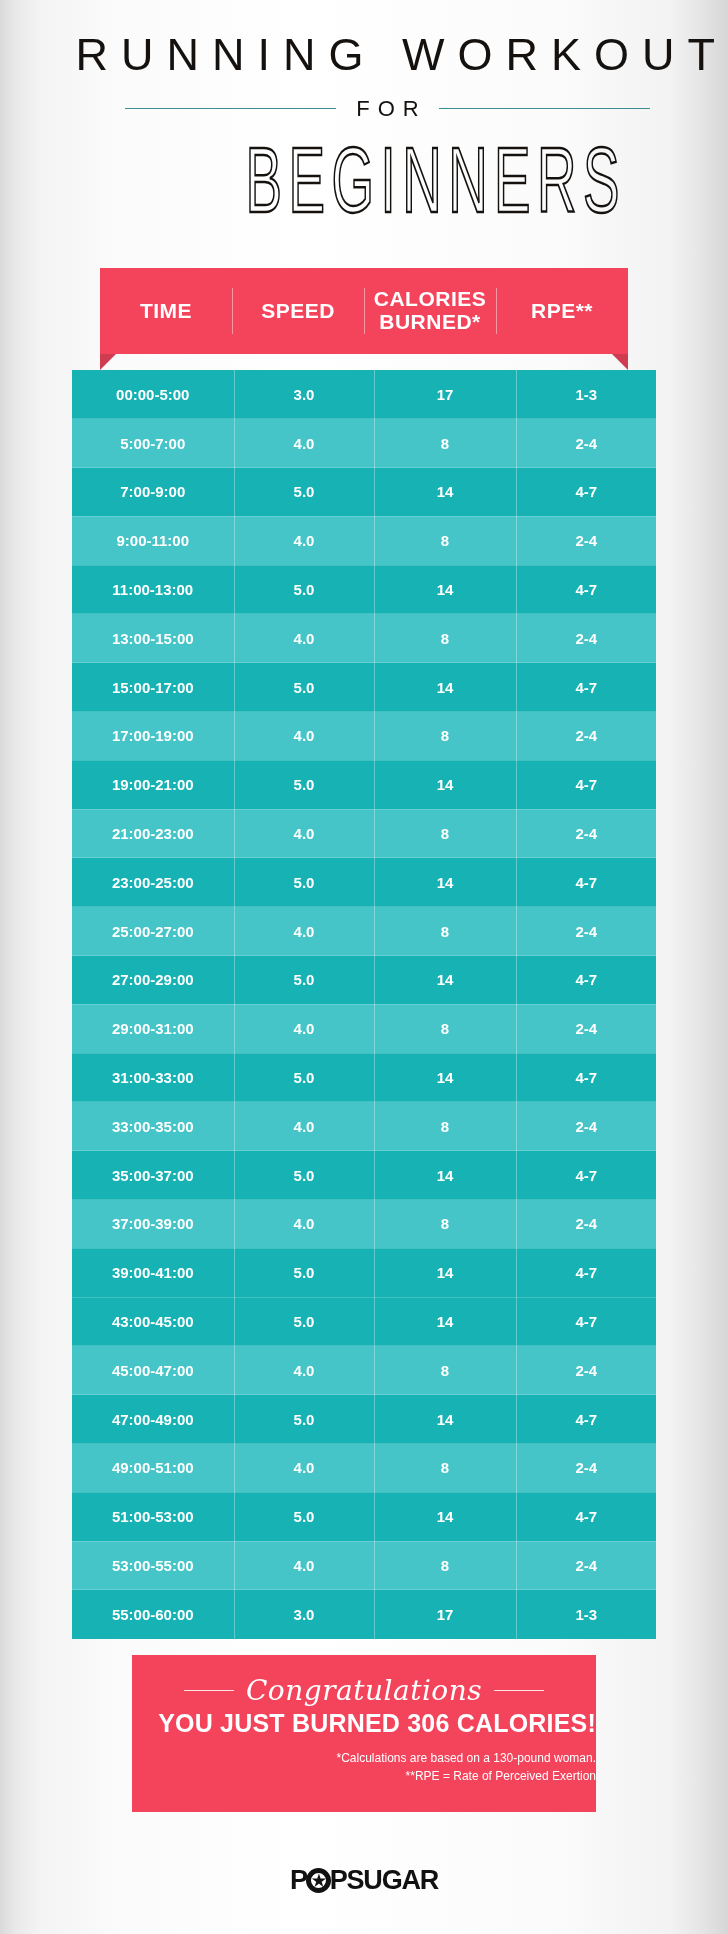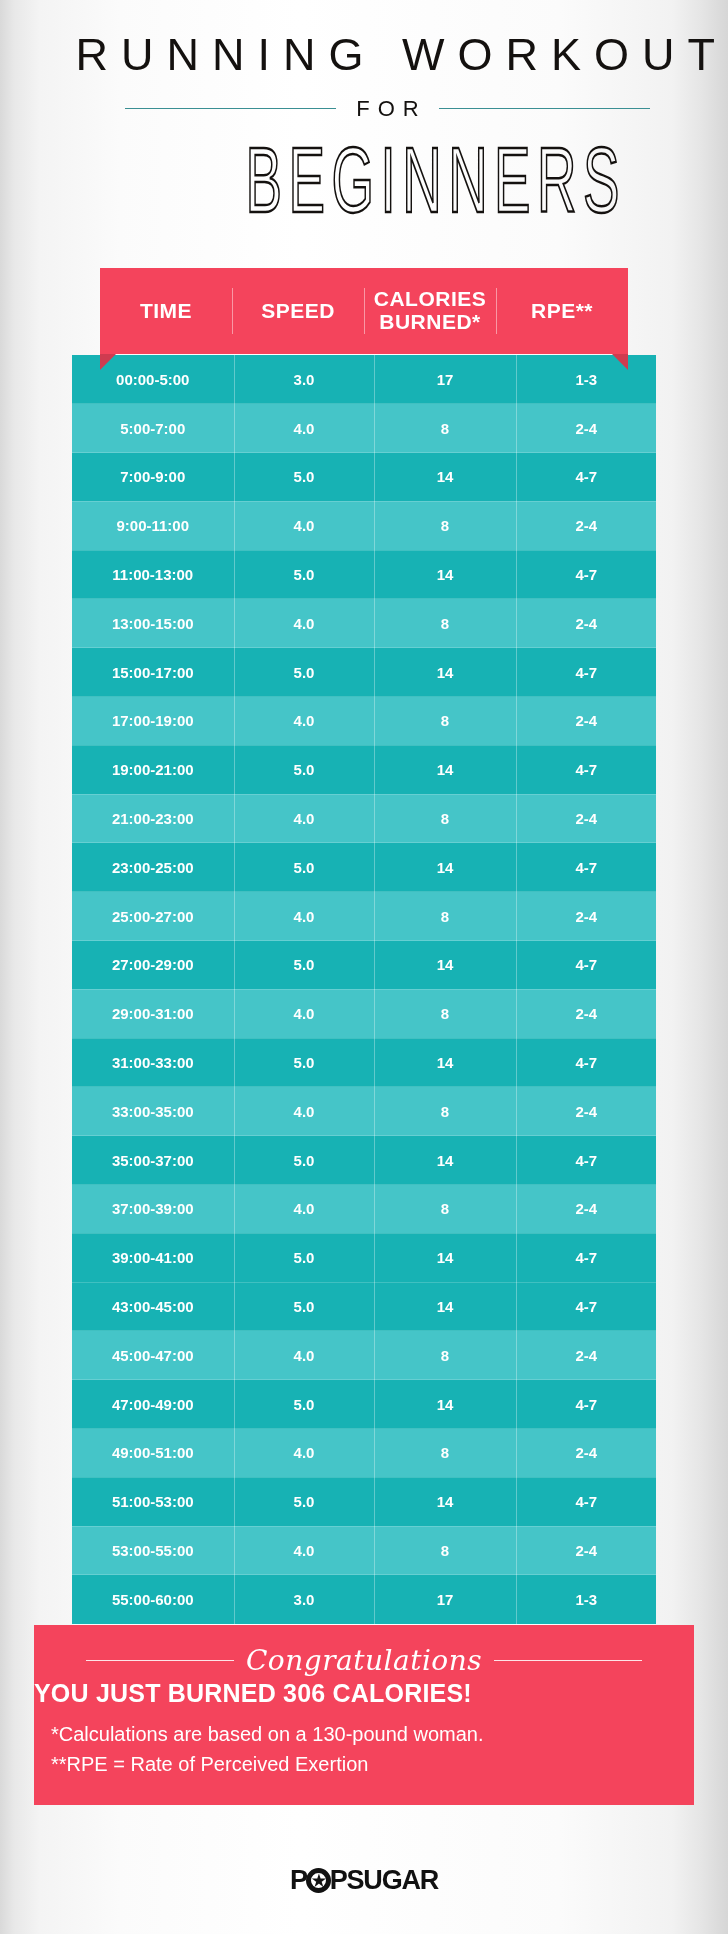--- a/index.html
+++ b/index.html
@@ -139,21 +139,21 @@
     top: 50%;
     transform: translateY(-50%);
     width: 1px;
     height: 46px;
     background: rgba(255,255,255,0.45);
   }
 
   
   .data-table {
     width: 584px;
-    margin: 1px auto;
+    margin: 16px auto;
     border-collapse: collapse;
     table-layout: fixed;
     position: relative;
     z-index: 2;
   }
   .data-table td {
     height: 48.8px;
     text-align: center;
     color: #ffffff;
     font-size: 15px;
@@ -168,25 +168,25 @@
   .data-table tr.odd td  { background: #17b2b4; }
   .data-table tr.even td { background: #45c5c8; }
 
   .col-time  { width: 162px; }
   .col-speed { width: 140px; }
   .col-cal   { width: 142px; }
   .col-rpe   { width: 140px; }
 
   
   .footer {
-    width: 660px;
+    width: 464px;
     margin: 0 auto;
     background: #f4445c;
     color: #ffffff;
-    text-align: left;
+    text-align: right;
     padding: 22px 0 26px;
     position: relative;
     z-index: 2;
   }
 
   .congrats-row {
     display: flex;
     align-items: center;
     justify-content: center;
     gap: 12px;
@@ -210,21 +210,21 @@
 
   .burned {
     font-size: 25px;
     font-weight: bold;
     letter-spacing: 0.2px;
     margin-top: 4px;
     white-space: nowrap;
   }
 
   .note {
-    font-size: 20px;
+    font-size: 12px;
     font-weight: 400;
     margin-top: 12px;
     line-height: 1.45;
     padding-left: 17px;
   }
   .note.second { margin-top: 1px; }
 
   
   .brand {
     position: absolute;

